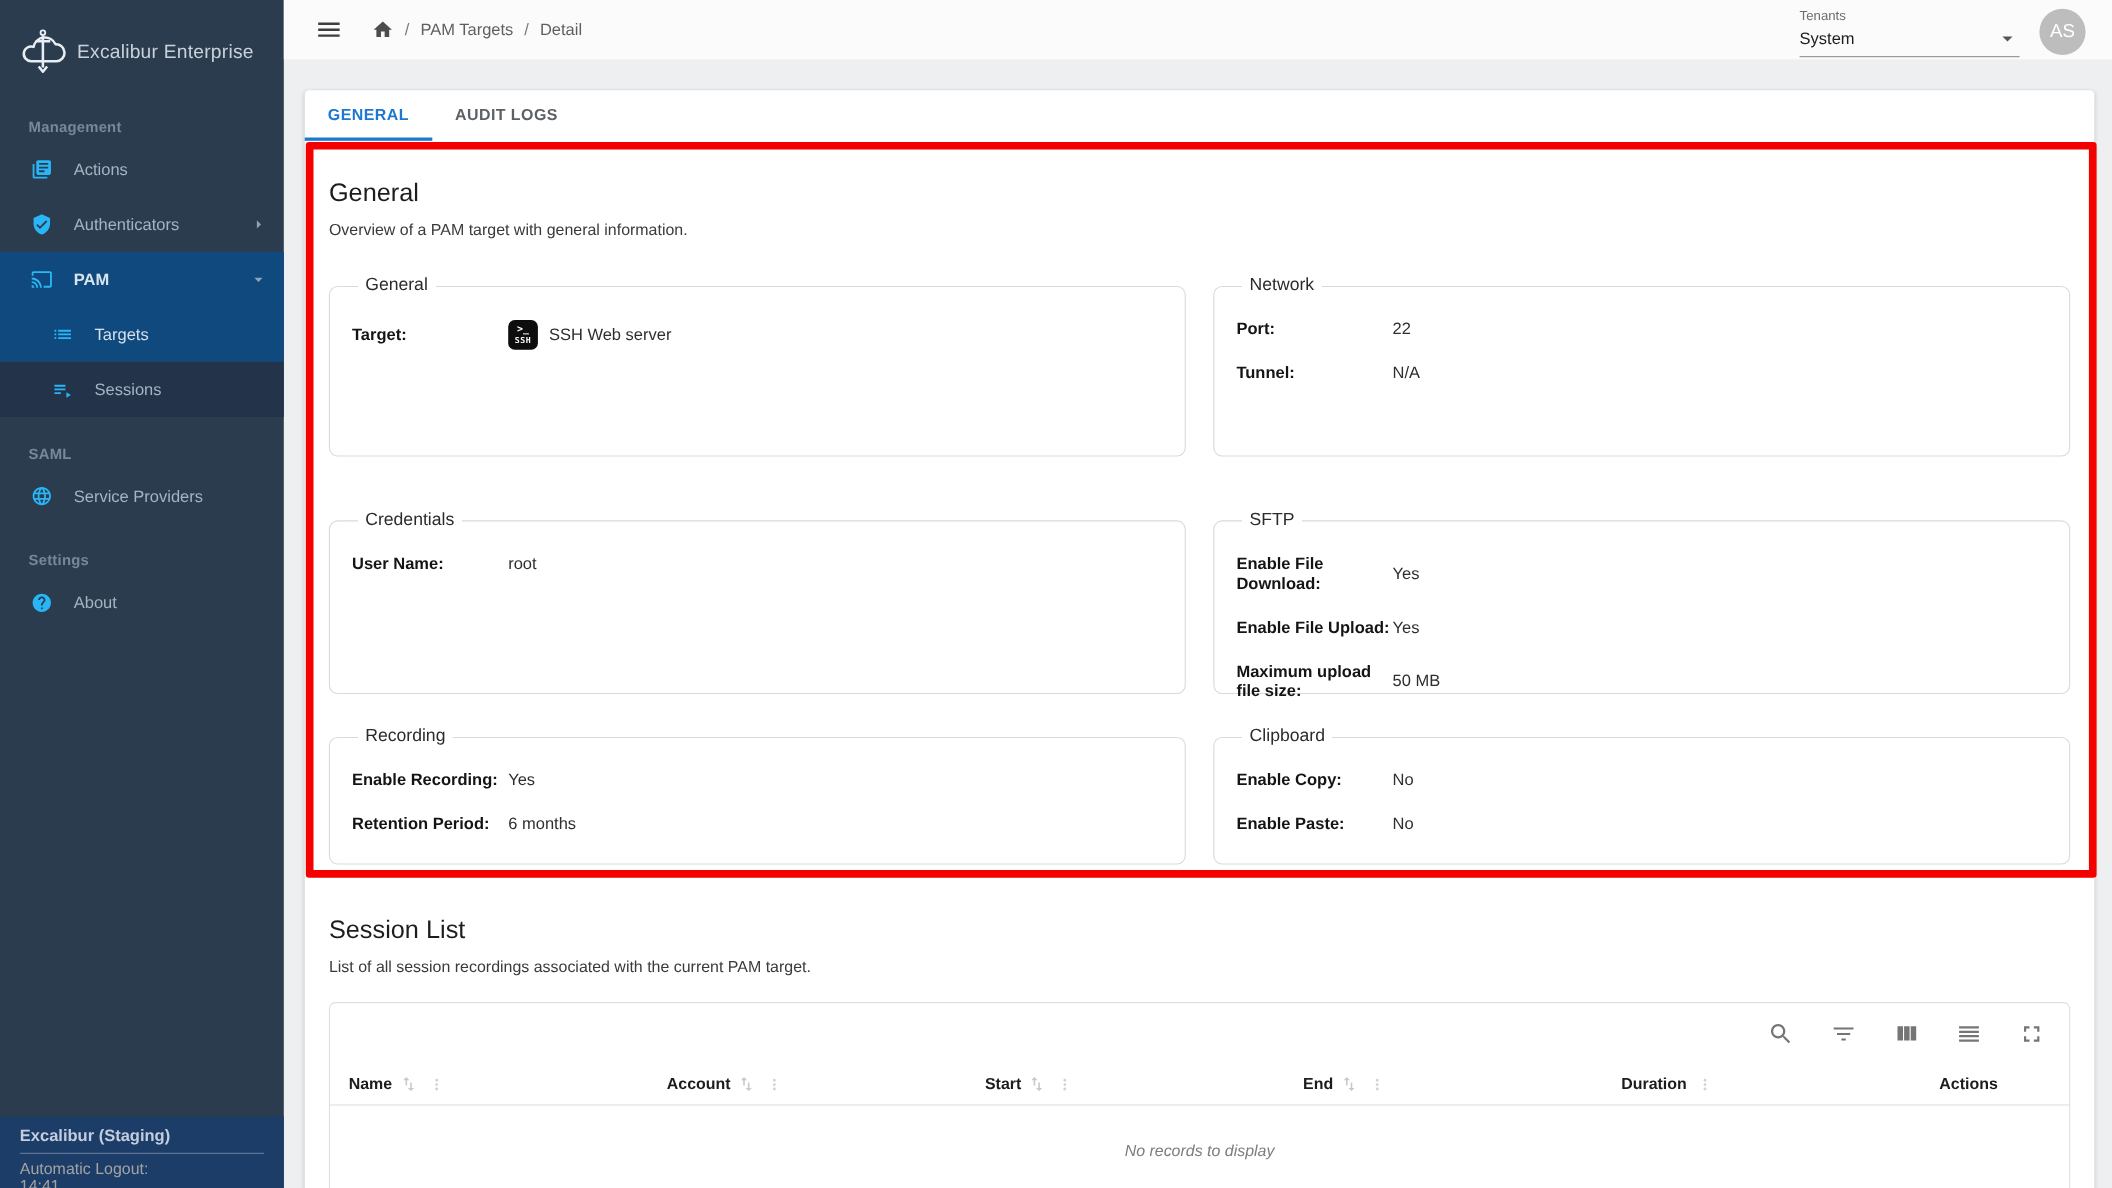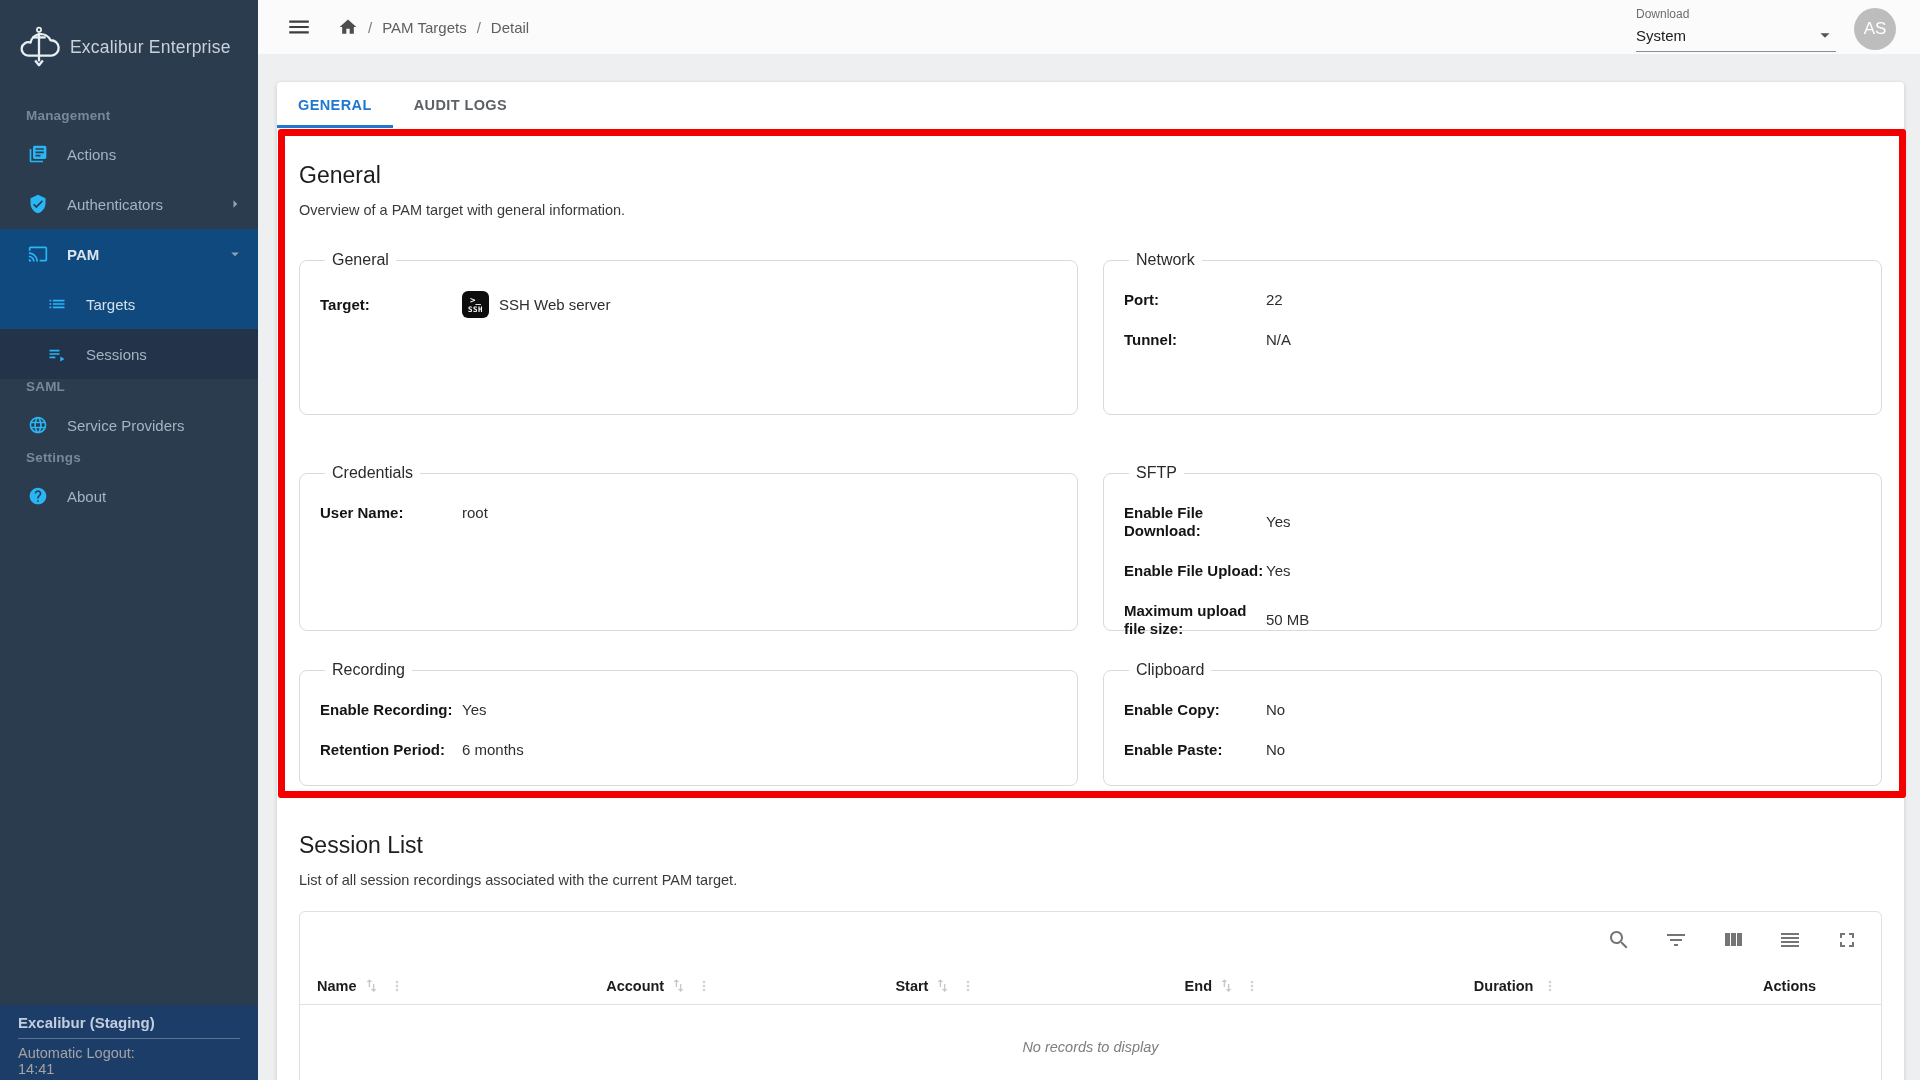--- a/index.html
+++ b/index.html
@@ -4,34 +4,34 @@
 <style>
   * { box-sizing: border-box; margin: 0; padding: 0; }
   html,body { width:1920px; height:1080px; overflow:hidden; }
   body { font-family:"Liberation Sans", sans-serif; background:#edeff0; position:relative; }
 
   
   .sidebar { position:absolute; left:0; top:0; width:258px; height:1080px; background:#2b3c4e; color:#a4b4c2; }
   .brand { display:flex; align-items:center; padding:24px 16px 16px 16px; }
   .brand svg { width:46px; height:46px; flex:none; }
   .brand-name { font-size:17.5px; color:#c9d2da; margin-left:8px; letter-spacing:.2px; }
-  .section-label { font-size:13.5px; font-weight:bold; color:#77889b; padding-left:26px; letter-spacing:.2px; }
+  .section-label { font-size:13.5px; font-weight:bold; color:#77889b; padding-left:26px; margin-top:26px; letter-spacing:.2px; }
   .section-label.first { margin-top:22px; }
   .nav-item { height:50px; display:flex; align-items:center; padding-left:28px; cursor:pointer; font-size:15px; position:relative; }
   .nav-item .nicon { width:20px; height:20px; flex:none; margin-right:19px; }
   .nav-item .nicon svg { width:20px; height:20px; fill:#29b6f6; }
   .nav-item .chev { position:absolute; right:14px; width:18px; height:18px; }
   .nav-item .chev svg { width:18px; height:18px; fill:#8fa3b5; }
   .nav-item.first { margin-top:6px; }
   .nav-active { background:#10497e; }
   .nav-active .nlabel { color:#d3e0ec; }
   .nav-item.pam .nlabel { font-weight:bold; color:#d9e4ee; }
   .nav-sub { padding-left:47px; }
   .nav-sessions { background:#233349; }
-  .sidebar-footer { position:absolute; left:0; bottom:0; width:258px; height:75px; background:#1d3d69; padding:9px 18px 0 18px; }
+  .sidebar-footer { position:absolute; left:0; bottom:0; width:258px; height:65px; background:#1d3d69; padding:9px 18px 0 18px; }
   .env-name { font-size:15px; font-weight:bold; color:#c2cede; }
   .footer-divider { border:none; border-top:1px solid rgba(255,255,255,.28); margin:7px 0 6px 0; }
   .logout-row { display:flex; justify-content:space-between; font-size:14.5px; color:#a3a3a3;flex-direction:column; }
 
   
   .main { position:absolute; left:258px; top:0; width:1662px; height:1080px; }
   .topbar { height:54px; background:#fbfbfb; display:flex; align-items:center; padding:0 24px 0 28px; }
   .hamburger { width:26px; height:26px; cursor:pointer; }
   .hamburger svg { width:26px; height:26px; fill:#3e3e3e; }
   .breadcrumb { display:flex; align-items:center; margin-left:26px; font-size:15px; color:#5f5f5f; }
@@ -183,21 +183,21 @@
             <path d="M10 20v-6h4v6h5v-8h3L12 3 2 12h3v8z"></path>
           </svg>
         </span>
       <span class="crumb-sep">/</span>
       <span class="crumb-item">PAM Targets</span>
       <span class="crumb-sep">/</span>
       <span class="crumb-item">Detail</span>
     </nav>
     <div class="topbar-right">
       <div class="tenant-select">
-        <div class="tenant-label">Download</div>
+        <div class="tenant-label">Tenants</div>
         <div class="tenant-value-row">
           <span class="tenant-value">System</span>
           <svg viewBox="0 0 24 24">
               <path d="M7 10l5 5 5-5z"></path>
             </svg>
         </div>
       </div>
       <div class="avatar">AS</div>
     </div>
   </header>

